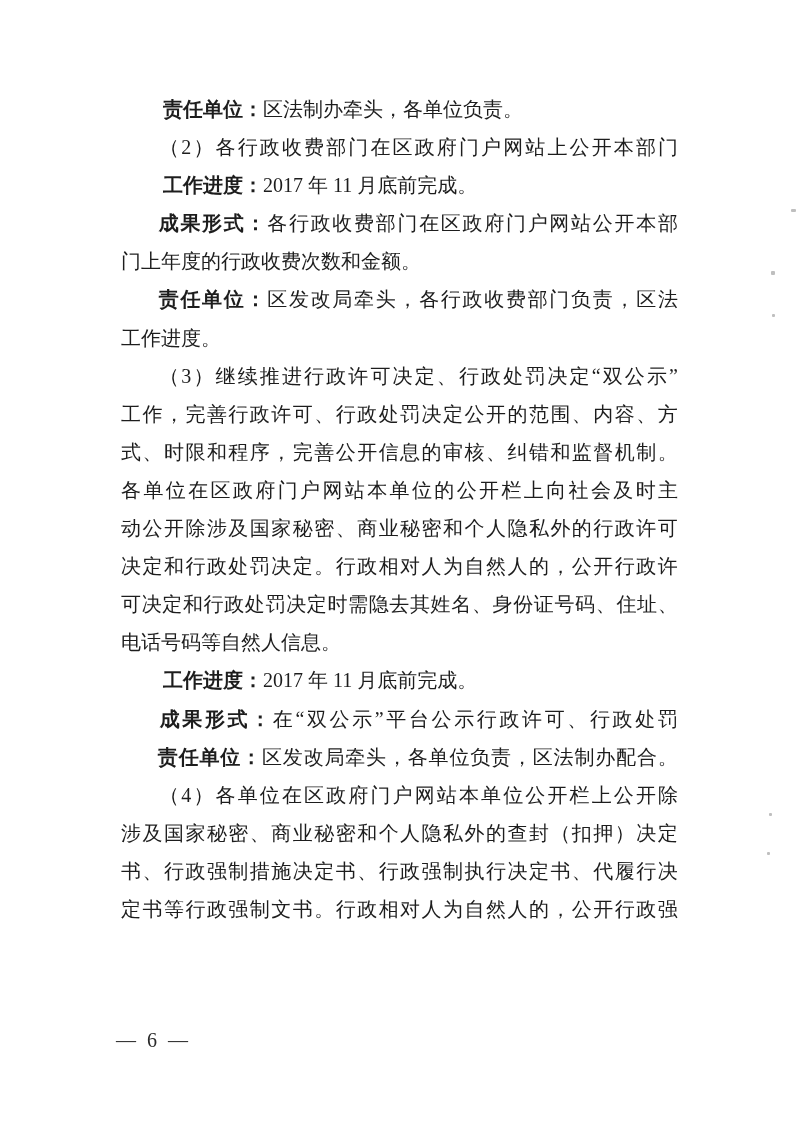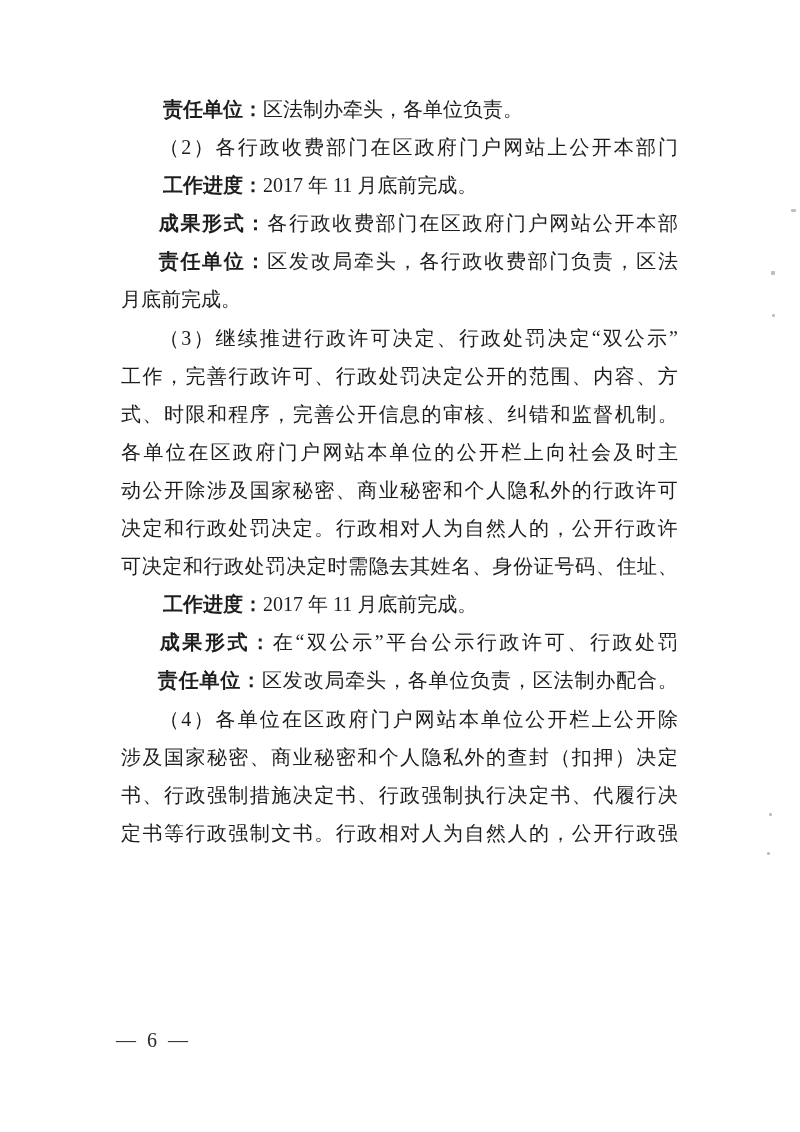--- a/index.html
+++ b/index.html
@@ -114,20 +114,21 @@
         <span>府</span>
         <span>门</span>
         <span>户</span>
         <span>网</span>
         <span>站</span>
         <span>公</span>
         <span>开</span>
         <span>本</span>
         <span>部</span>
       </div>
+      <div class="line"><span>门上年度的行政收费次数和金额。</span></div>
       <div class="line justify">
         <span class="indent"></span>
         <span class="bold">责</span>
         <span class="bold">任</span>
         <span class="bold">单</span>
         <span class="bold">位</span>
         <span class="bold">：</span>
         <span>区</span>
         <span>发</span>
         <span>改</span>
@@ -141,21 +142,21 @@
         <span>收</span>
         <span>费</span>
         <span>部</span>
         <span>门</span>
         <span>负</span>
         <span>责</span>
         <span>，</span>
         <span>区</span>
         <span>法</span>
       </div>
-      <div class="line"><span>月底前完成。</span></div>
+      <div class="line"><span>工作进度。</span></div>
       <div class="line justify">
         <span class="indent"></span>
         <span>（</span>
         <span>3</span>
         <span>）</span>
         <span>继</span>
         <span>续</span>
         <span>推</span>
         <span>进</span>
         <span>行</span>
@@ -338,20 +339,21 @@
         <span>身</span>
         <span>份</span>
         <span>证</span>
         <span>号</span>
         <span>码</span>
         <span>、</span>
         <span>住</span>
         <span>址</span>
         <span>、</span>
       </div>
+      <div class="line"><span>电话号码等自然人信息。</span></div>
       <div class="line"><span class="indent"></span><span class="bold">工作进度：</span><span>2017 年 11 月底前完成。</span></div>
       <div class="line justify">
         <span class="indent"></span>
         <span class="bold">成</span>
         <span class="bold">果</span>
         <span class="bold">形</span>
         <span class="bold">式</span>
         <span class="bold">：</span>
         <span>在</span>
         <span>“</span>

